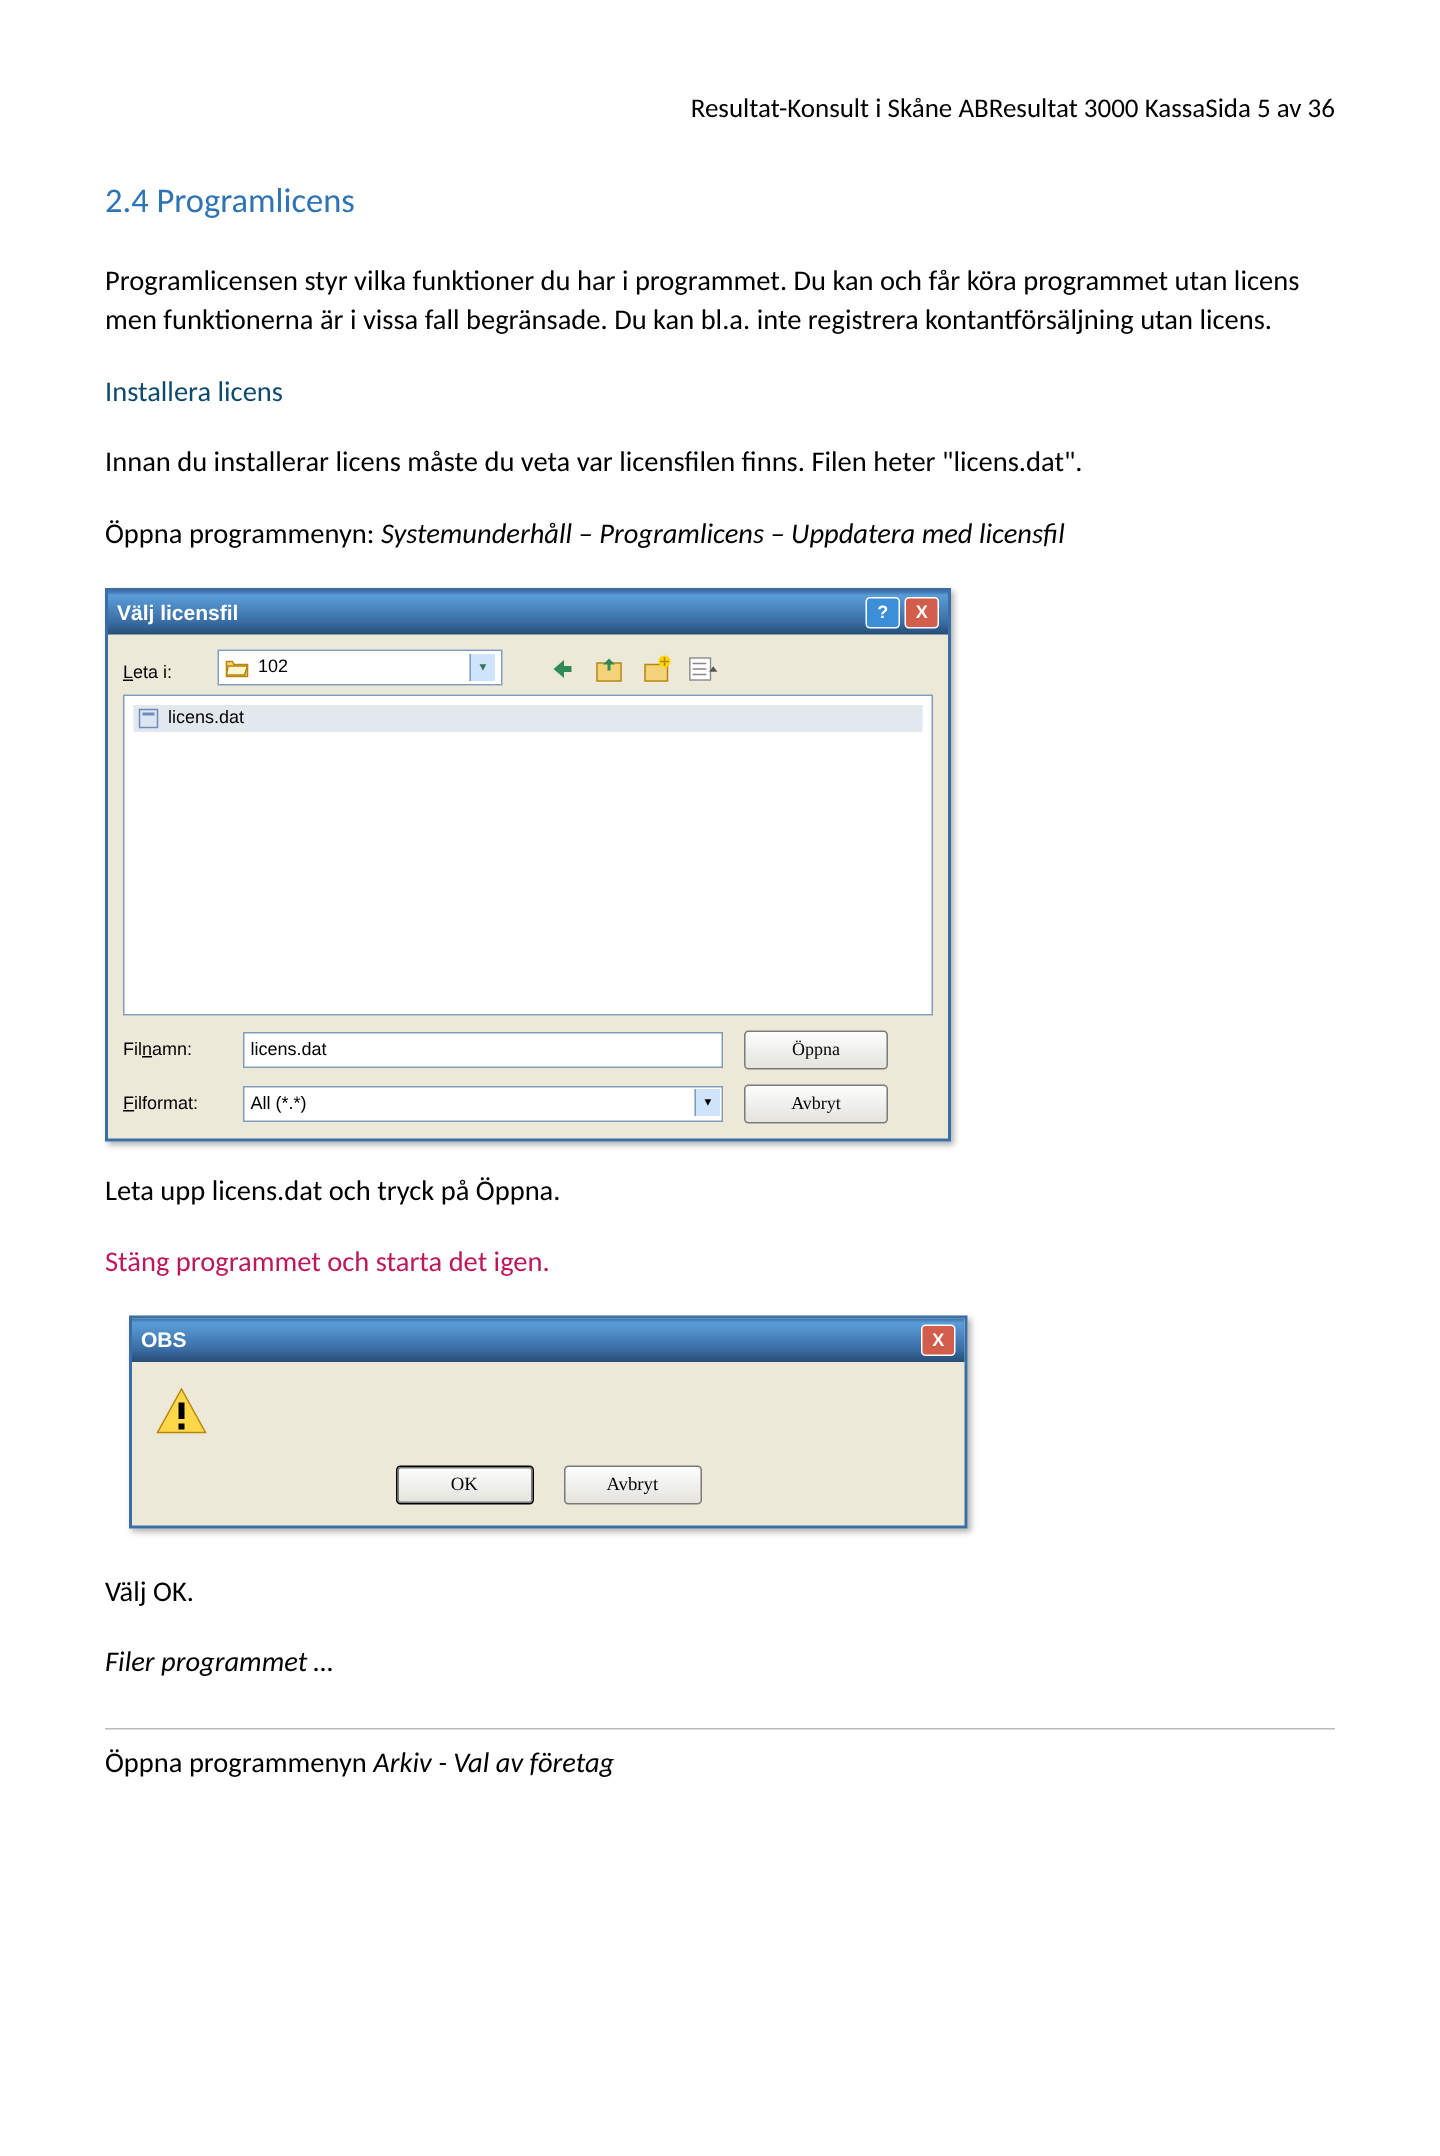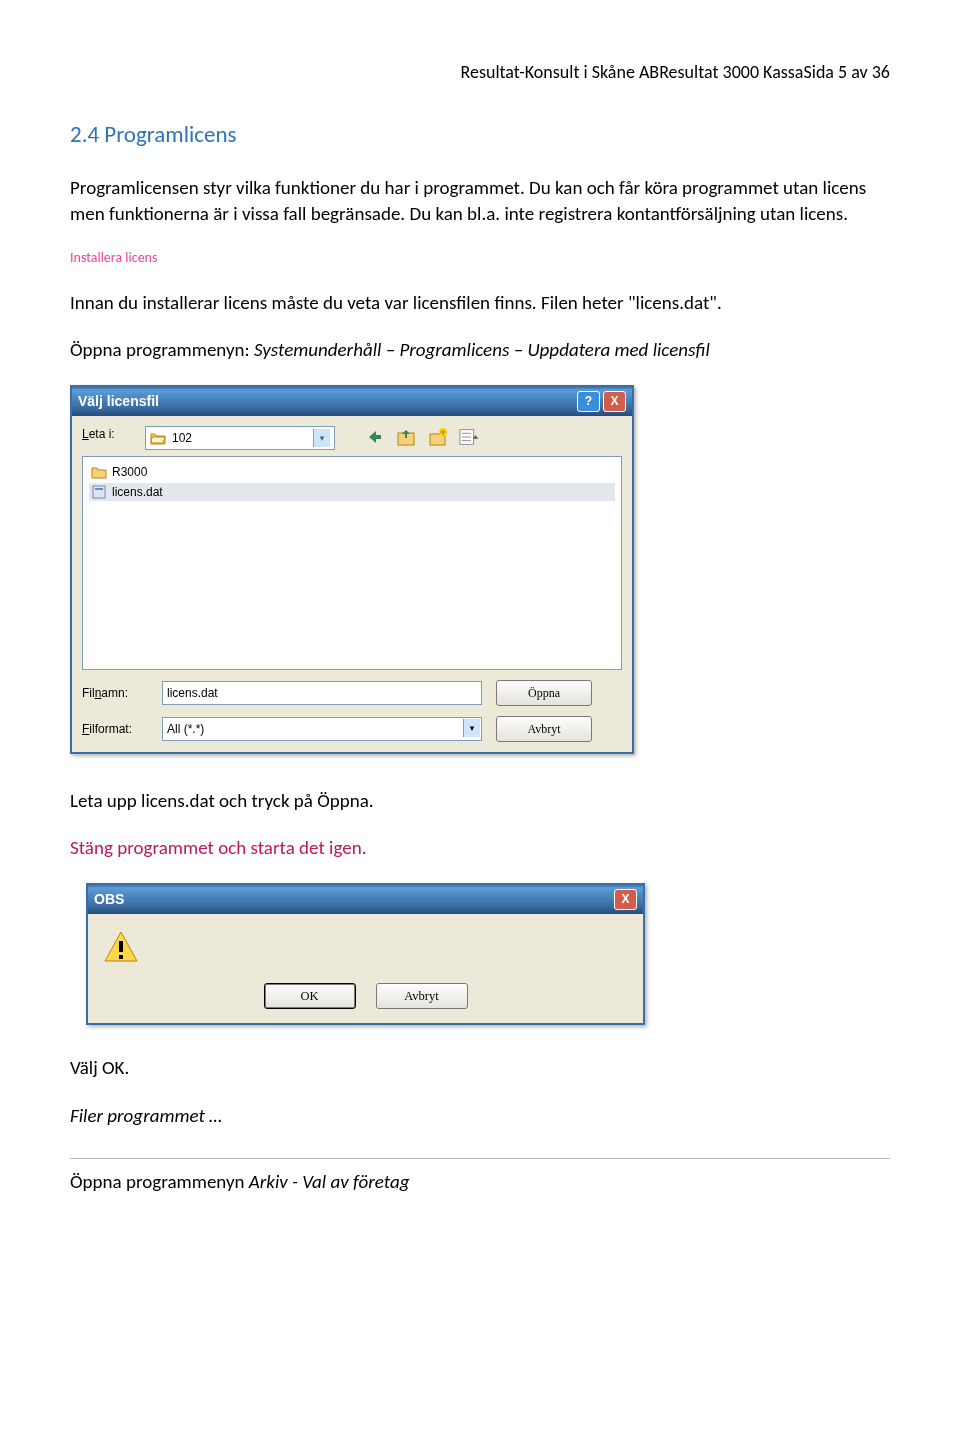--- a/index.html
+++ b/index.html
@@ -18,33 +18,33 @@
     font-size: 18px;
     margin-bottom: 35px;
   }
   .section-heading {
     color: #2e74b5;
     font-size: 23px;
     margin-bottom: 25px;
     font-weight: normal;
   }
   p { margin: 0 0 22px 0; }
-  .blue-sub { color: #ec4899; margin-bottom: 22px; font-size: 14px; }
+  .blue-sub { color: #0c4a6e; margin-bottom: 22px; font-size: 19px; }
   .blue-sub2 { color: #be185d; margin-bottom: 22px; font-size: 19px; }
   .italic { font-style: italic; }
 
   
   .dlg {
     width: 560px;
     border: 2px solid #3b6ea5;
     background: #ece9d8;
     font-family: Tahoma, Arial, sans-serif;
     font-size: 12px;
     box-shadow: 2px 2px 4px rgba(0,0,0,0.3);
-    margin: 6px 0 34px 0;
+    margin: 6px 0 21px 0;
   }
   .dlg-title {
     background: linear-gradient(to bottom, #3b6ea5 0%, #5a9dd8 10%, #3b6ea5 70%, #264d78 100%);
     color: #fff;
     padding: 4px 6px;
     font-size: 14px;
     display: flex;
     align-items: center;
     justify-content: space-between;
   }
@@ -54,21 +54,21 @@
     width: 21px; height: 19px;
     background: #3b8ed8;
     border: 1px solid #fff;
     border-radius: 3px;
     display: flex; align-items: center; justify-content: center;
     color: #fff; font-weight: bold; font-size: 12px;
   }
   .tbtn.close { background: #d25d4b; }
   .dlg-lookin {
     display: flex;
-    align-items: flex-start;
+    align-items: flex-end;
     padding: 10px 10px 6px 10px;
     gap: 8px;
   }
   .dlg-lookin label { width: 55px; }
   .combo {
     flex: 0 0 180px;
     background: #fff;
     border: 1px solid #7f9db9;
     height: 22px;
     display: flex; align-items: center; padding: 0 4px;
@@ -208,26 +208,20 @@
             <line x1="3" y1="6" x2="13" y2="6" stroke="#888"></line>
             <line x1="3" y1="10" x2="13" y2="10" stroke="#888"></line>
             <line x1="3" y1="14" x2="13" y2="14" stroke="#888"></line>
             <path d="M18 8l3 4h-6z" fill="#555"></path>
           </svg>
       </div>
     </div>
   </div>
 
   <div class="file-area">
-    <div class="file-item">
-      <svg class="fi-icon" viewBox="0 0 16 14">
-          <path fill="#f4d27a" stroke="#b8860b" d="M1 3h5l1 2h8v8H1z"></path>
-        </svg>
-      <span>R3000</span>
-    </div>
     <div class="file-item selected">
       <svg class="fi-icon" viewBox="0 0 16 14">
           <rect x="2" y="1" width="12" height="12" fill="#dce6f1" stroke="#6e8bbd"></rect>
           <rect x="4" y="3" width="8" height="2" fill="#6e8bbd"></rect>
         </svg>
       <span>licens.dat</span>
     </div>
   </div>
 
   <div class="dlg-bot">

